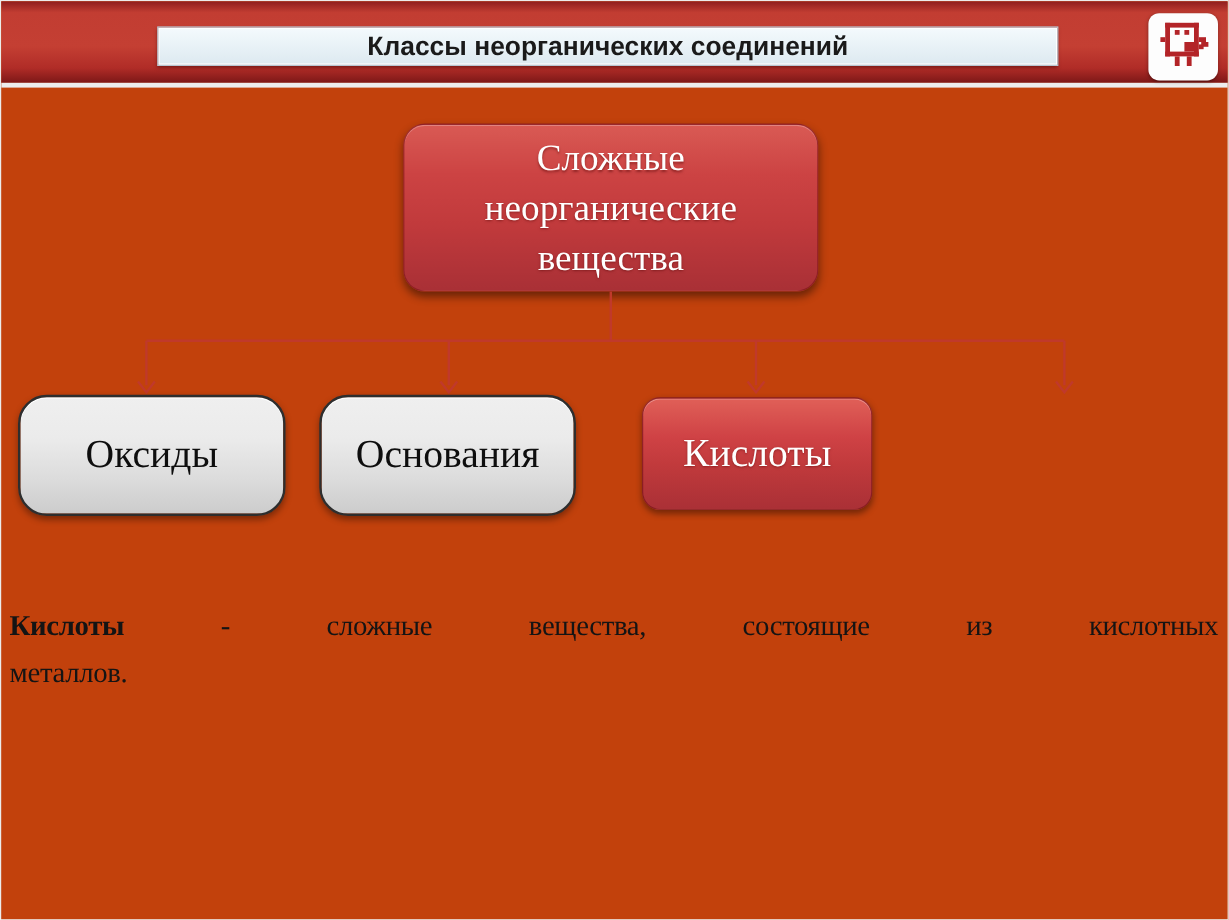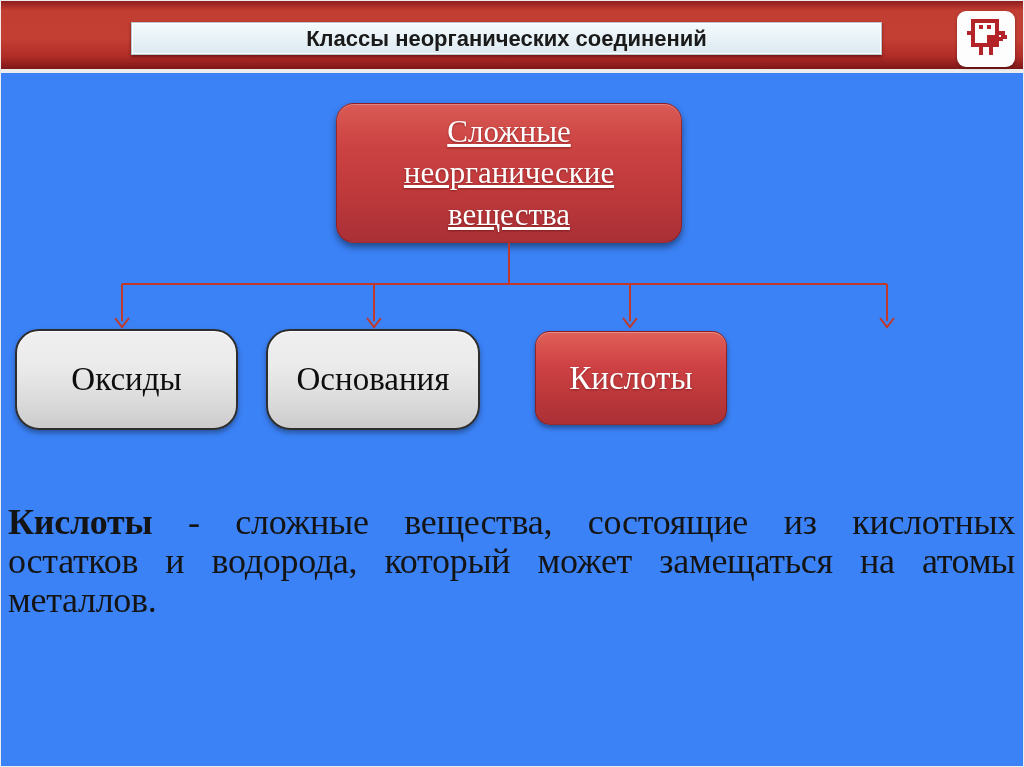--- a/index.html
+++ b/index.html
@@ -1,18 +1,18 @@
 <!DOCTYPE html>
 <html lang="ru"><head>
 <meta charset="utf-8">
 <style>
   html,body{margin:0;padding:0;background:#fff;}
   .slide{
     position:relative;width:1024px;height:767px;box-sizing:border-box;
-    background:#3b82f6;border:1px solid #ececec;overflow:hidden;
+    background:#c2410c;border:1px solid #ececec;overflow:hidden;
     font-family:"Liberation Serif",serif;
   }
   
   .header{
     position:absolute;left:0;top:0;width:1024px;height:68px;
     background:linear-gradient(180deg,#8e1e1e 0%,#c23d32 14%,#c43f33 55%,#b02c27 82%,#7c1717 100%);
     border-bottom:4px solid #ededed;box-sizing:content-box;
   }
   .title-box{
     position:absolute;left:130px;top:21px;width:749px;height:31px;
@@ -32,21 +32,21 @@
     position:absolute;display:flex;align-items:center;justify-content:center;
     text-align:center;font-family:"Liberation Serif",serif;
   }
   .node-root{
     left:335px;top:102px;width:346px;height:140px;border-radius:18px;
     background:linear-gradient(180deg,#d95a54 0%,#cc4343 30%,#c13a3c 60%,#a93036 100%);
     border:1px solid rgba(125,22,28,.65);
     box-shadow:0 4px 7px rgba(0,0,0,.45),inset 0 1px 0 rgba(255,255,255,.25);
     color:#ffffff;font-size:31px;line-height:1.34;
     text-shadow:0 1px 2px rgba(90,10,10,.55);
-    padding:0 16px;box-sizing:border-box;text-decoration:underline;
+    padding:0 16px;box-sizing:border-box;
   }
   .node-red{
     border-radius:15px;
     background:linear-gradient(180deg,#e06058 0%,#cf4245 35%,#c13a3c 60%,#aa3036 100%);
     border:1px solid rgba(120,20,25,.7);
     box-shadow:0 3px 5px rgba(0,0,0,.4),inset 0 1px 0 rgba(255,255,255,.3);
     color:#ffffff;font-size:33px;text-shadow:0 1px 2px rgba(90,10,10,.5);
   }
   .node-gray{
     border-radius:24px;
@@ -56,21 +56,21 @@
     color:#0e0e0e;font-size:33px;
   }
   .node-oxides      {left:14px; top:328px;width:219px;height:97px;}
   .node-bases       {left:265px;top:328px;width:210px;height:97px;}
   .node-acids       {left:534px;top:330px;width:190px;height:92px;}
   .node-salts       {left:777px;top:330px;width:212px;height:92px;}
   .connectors{position:absolute;left:0;top:0;pointer-events:none;}
   
   .definition{
     position:absolute;left:7px;top:502px;width:1007px;
-    font-family:"Liberation Serif",serif;font-size:36px;line-height:39px;color:#141414;
+    font-family:"Liberation Serif",serif;font-size:24px;line-height:39px;color:#141414;
     letter-spacing:-0.3px;
   }
   .def-line{white-space:normal;}
   .def-just{text-align:justify;text-align-last:justify;}
   .term{font-weight:700;}
 </style>
 </head>
 <body>
 
 <div class="slide">
@@ -122,17 +122,16 @@
       <path d="M879 317 L886 326 L893 317"></path>
     </g>
   </svg>
 
   <div class="node node-gray node-oxides">Оксиды</div>
   <div class="node node-gray node-bases">Основания</div>
   <div class="node node-red node-acids">Кислоты</div>
 
   <div class="definition">
     <div class="def-line def-just"><span class="term">Кислоты</span> <span>- сложные вещества, состоящие из кислотных</span></div>
-    <div class="def-line def-just">остатков и водорода, который может замещаться на атомы</div>
     <div class="def-line">металлов.</div>
   </div>
 
 </div>
 
 </body></html>

